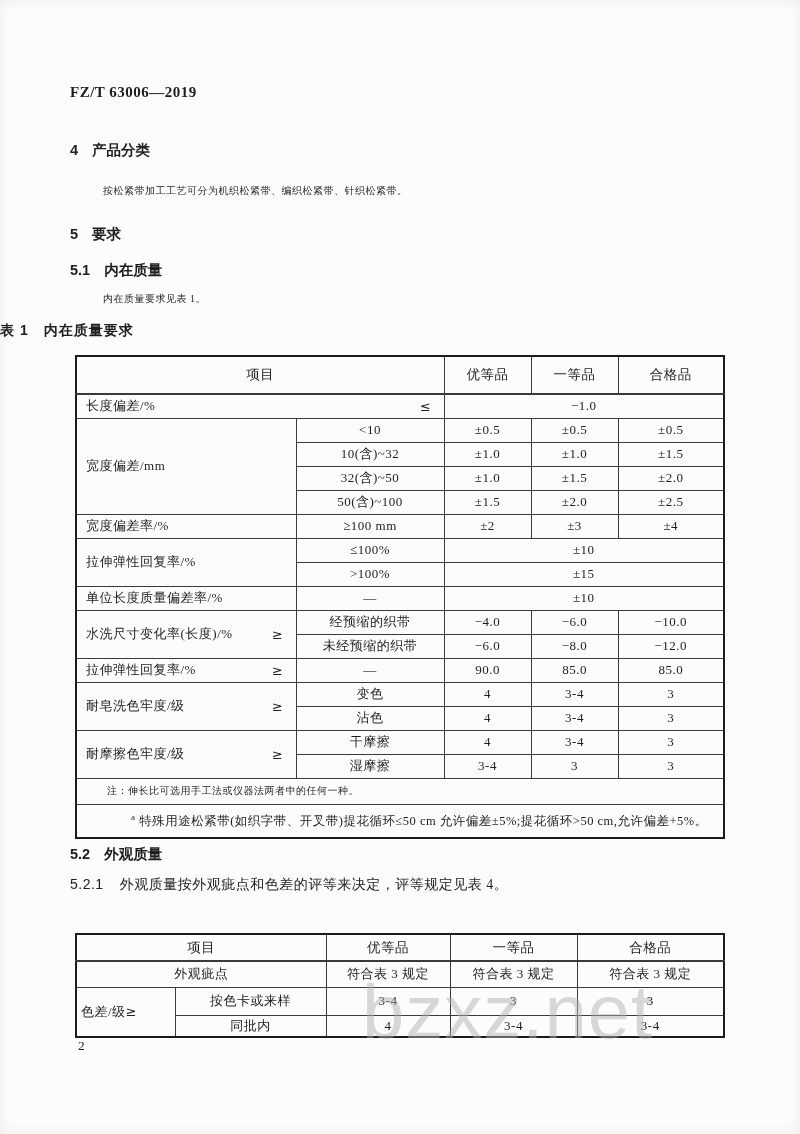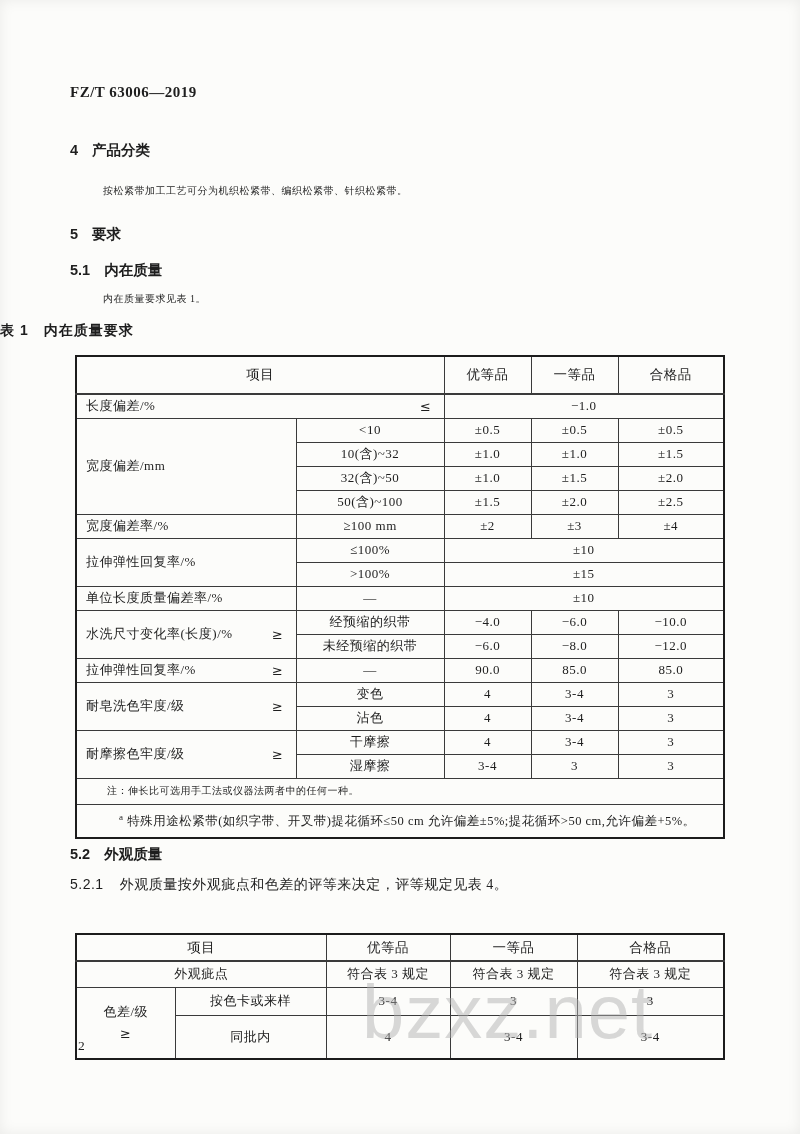--- a/index.html
+++ b/index.html
@@ -42,23 +42,23 @@
   td{
     border:1px solid #3a3a3a;text-align:center;vertical-align:middle;
     padding:0 4px;overflow:hidden;letter-spacing:.5px;
   }
   table{border:2px solid #1c1c1c;}
   tr.hdr td{font-weight:normal;border-bottom-width:2px;font-size:13.5px;}
   td.lbl{text-align:left;padding-left:9px;}
   .cellflex{display:flex;justify-content:space-between;align-items:center;padding-right:8px;}
   .sym{font-family:"DejaVu Sans",sans-serif;font-size:13px;}
   td.note-cell{text-align:left;padding-left:30px;font-size:10px;border-top-width:1px;}
-  td.fnote-cell{text-align:left;padding-left:42px;font-size:12.5px;}
+  td.fnote-cell{text-align:left;padding-left:54px;font-size:12.5px;}
   sup{font-size:9px;}
-  .stack{display:flex;flex-direction:column;align-items:center;line-height:22px;}
+  .stack{display:flex;flex-direction:row;align-items:center;line-height:22px;}
   .page-number{position:absolute;left:78px;top:1038px;font-size:13.5px;}
   .watermark{
     position:absolute;left:362px;top:968px;
     font-family:"Liberation Sans","DejaVu Sans",sans-serif;
     font-weight:normal;font-size:76px;letter-spacing:1px;
     color:rgba(176,176,176,0.48);white-space:nowrap;z-index:5;
   }
 </style>
 </head>
 <body>
@@ -263,21 +263,21 @@
         <div class="stack">
               <span>色差/级</span>
               <span class="sym">≥</span>
             </div>
       </td>
       <td>按色卡或来样</td>
       <td>3-4</td>
       <td>3</td>
       <td>3</td>
     </tr>
-    <tr style="height:44px">
+    <tr style="height:22px">
       <td>同批内</td>
       <td>4</td>
       <td>3-4</td>
       <td>3-4</td>
     </tr>
   </tbody>
     </table>
 
   <div class="page-number">2</div>
 

